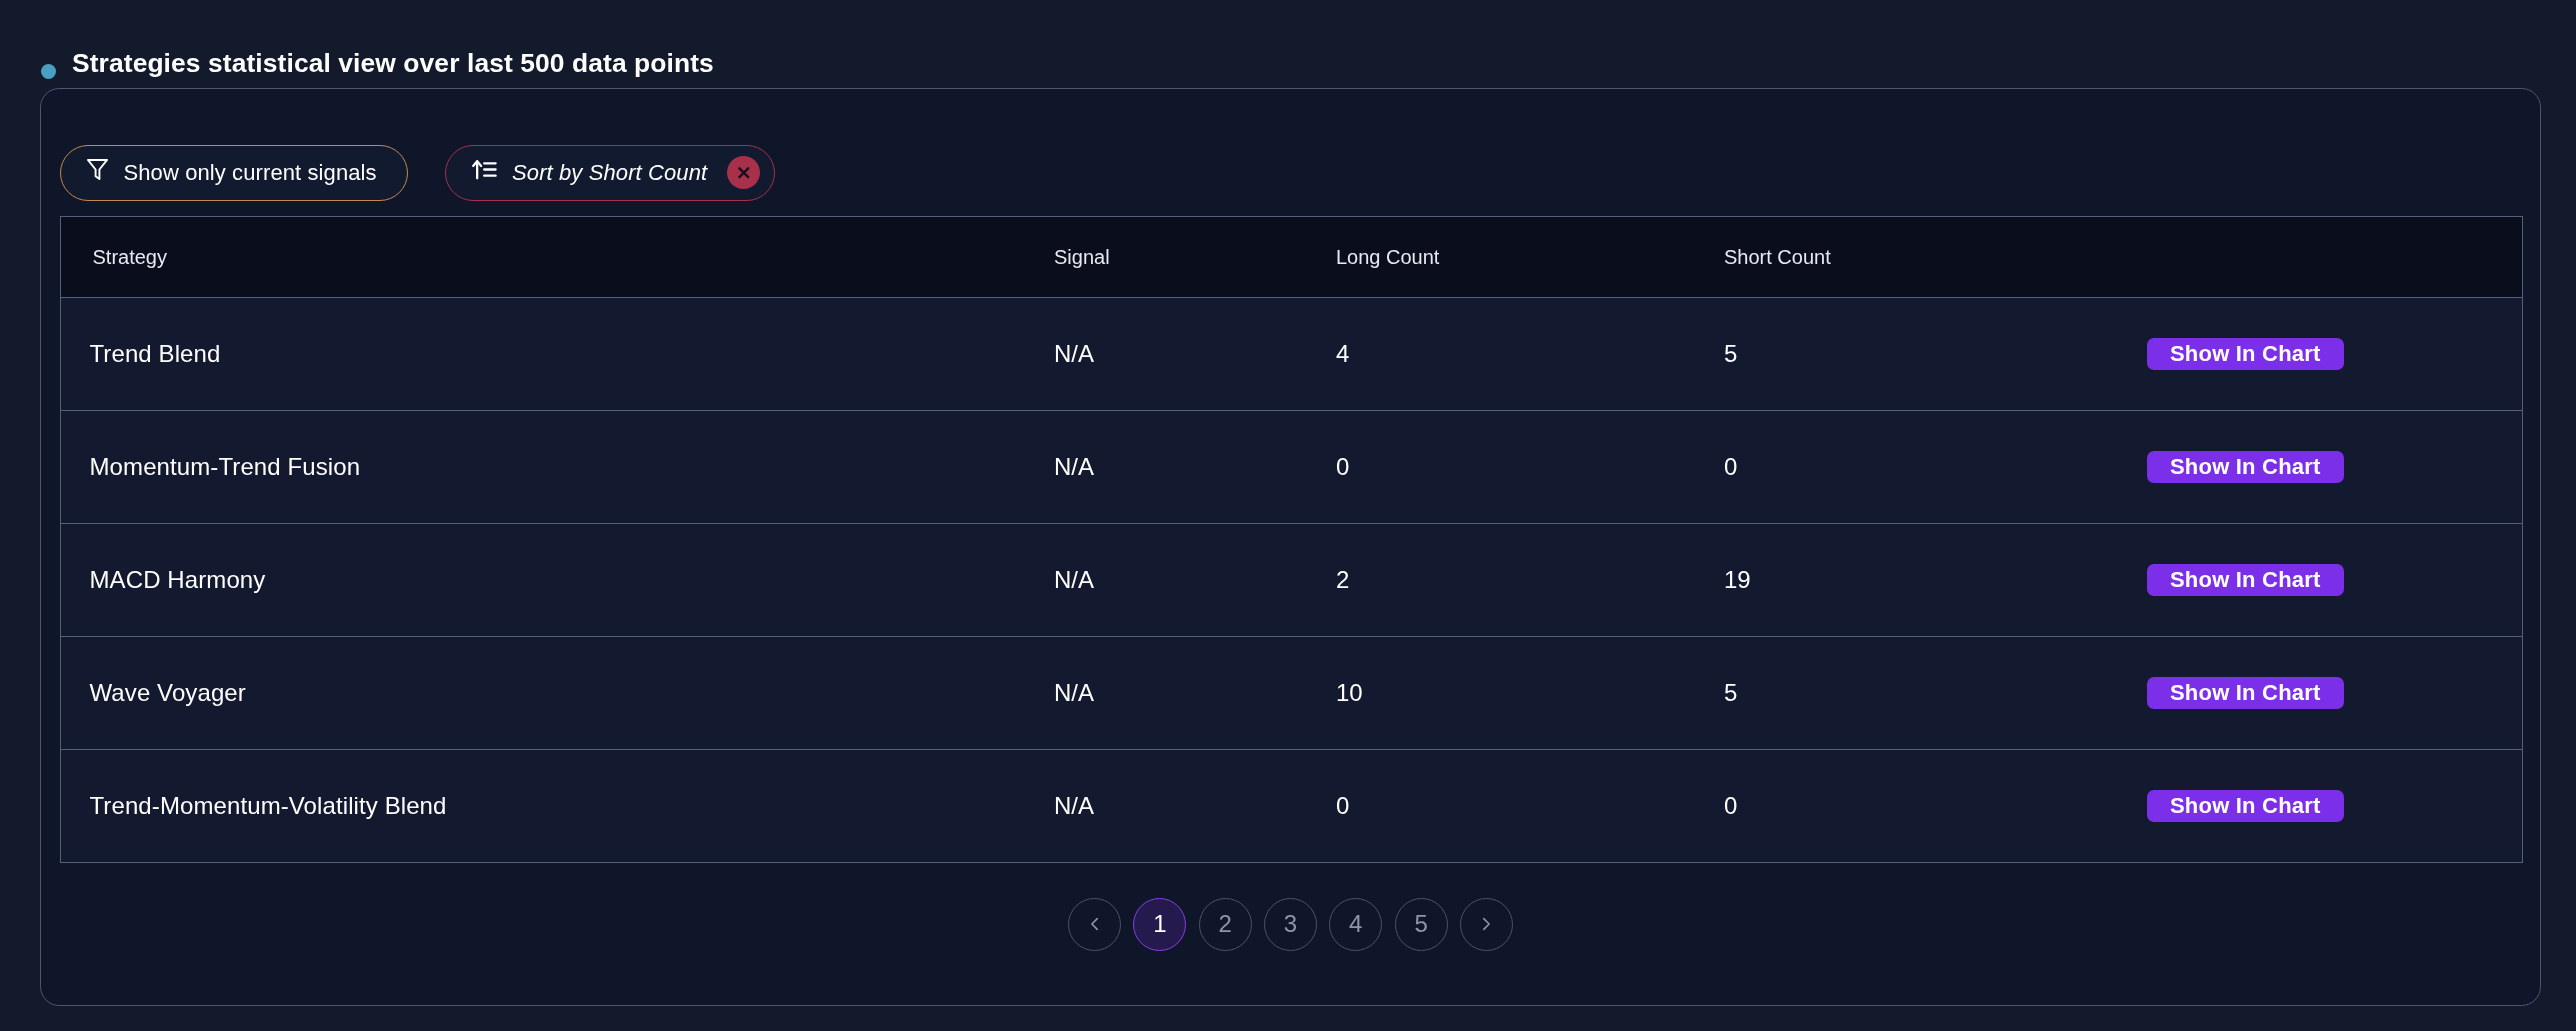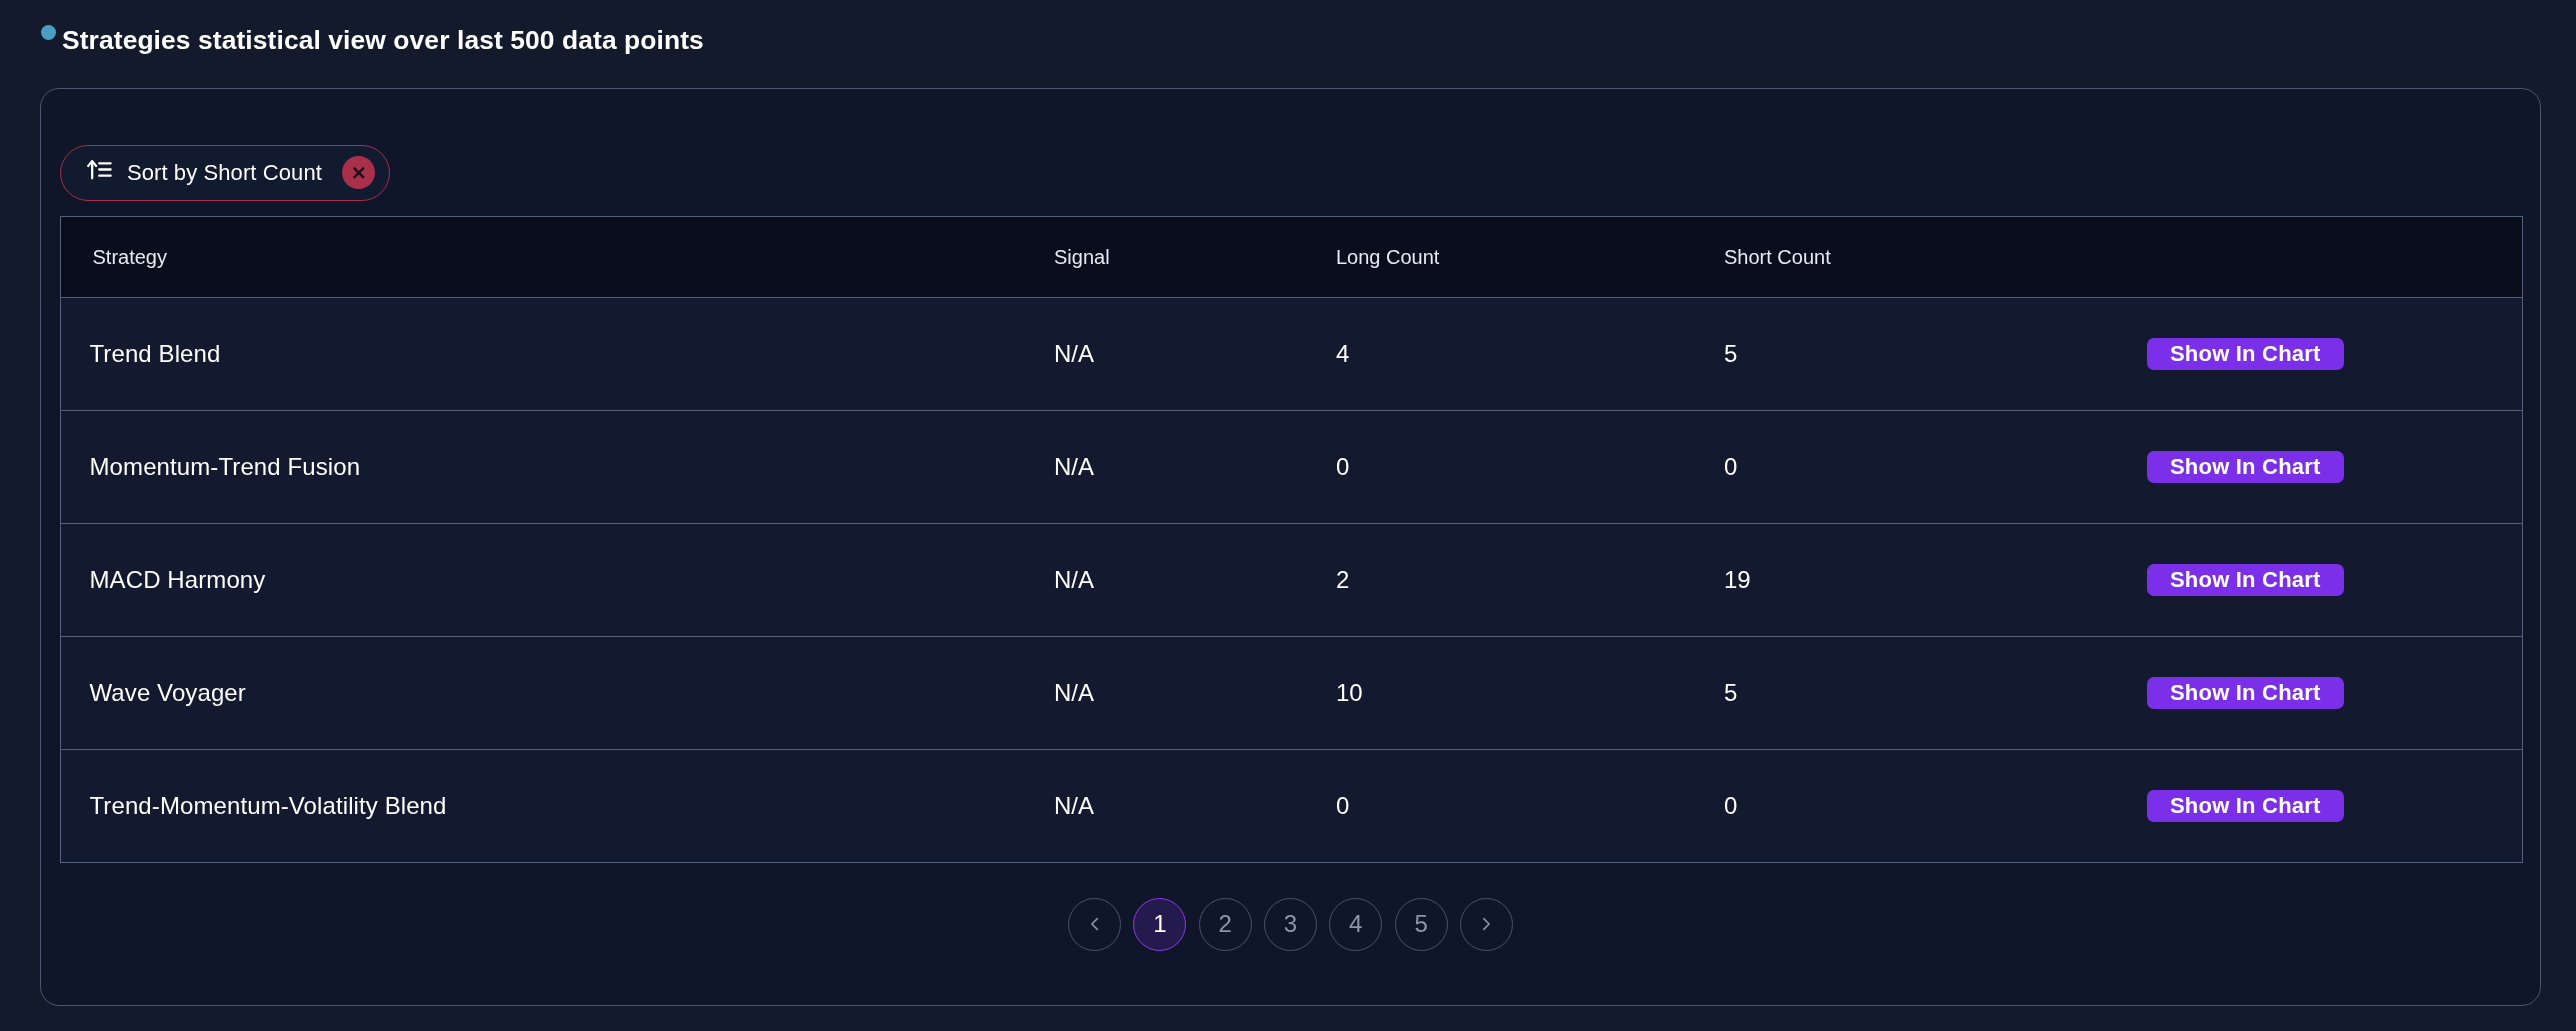--- a/index.html
+++ b/index.html
@@ -15,22 +15,22 @@
   .page {
     width: 2576px;
     height: 1032px;
     background: #131a2b;
     position: relative;
   }
 
   
   .title-row {
     display: flex;
-    align-items: flex-start;
-    gap: 6px;
+    align-items: flex-end;
+    gap: 16px;
     padding: 25px 0 0 41px;
     height: 79px;
   }
   .title-bullet {
     width: 15px;
     height: 15px;
     border-radius: 50%;
     background: #4a9ec2;
     flex: 0 0 auto;
   }
@@ -71,21 +71,21 @@
     padding: 0 26.4px;
     border-radius: 32px;
     background: #121a30;
     font-size: 22px;
     color: #ffffff;
     white-space: nowrap;
     cursor: pointer;
   }
   .pill.filter { border: 1.8px solid #c68a4b; padding: 0 30px 0 25px; }
   .pill.long   { border: 1.8px solid #3f9c76; padding: 0 14px 0 25px; }
-  .pill.short  { border: 1.8px solid #a8304a; padding: 0 14px 0 25px; }
+  .pill.short  { border: 1.8px solid #a8304a; padding: 0 14px 0 25px; font-style: italic; }
 
   .pill-label { font-size: 22px; letter-spacing: 0.1px; }
 
   
   .icon-funnel { width: 23px; height: 25px; flex: 0 0 auto; }
   
   .icon-sort { width: 26.4px; height: 25px; flex: 0 0 auto; }
 
   .clear-badge {
     width: 33px; height: 33px;
@@ -190,20 +190,28 @@
 
   <div class="title-row">
     <span class="title-bullet"></span>
     <span class="title-text">Strategies statistical view over last 500 data points</span>
   </div>
 
   <div class="card">
 
     <div class="controls">
 
+      <div class="pill filter">
+        <span>
+          <svg class="icon-funnel" viewBox="0 0 24 26" fill="none">
+            <path d="M2 3 H22 L14 13 V23 L10 20 V13 Z" stroke="#ffffff" stroke-width="2" stroke-linejoin="round" fill="none"></path>
+          </svg>
+        </span>
+        <span class="pill-label">Show only current signals</span>
+      </div>
 
 
       <div class="pill short">
         <span>
           <svg class="icon-sort" viewBox="0 0 30 28" fill="none">
             <path d="M7 24 V5" stroke="#ffffff" stroke-width="2.6" stroke-linecap="round"></path>
             <path d="M2.5 10 L7 4.5 L11.5 10" stroke="#ffffff" stroke-width="2.6" stroke-linecap="round" stroke-linejoin="round"></path>
             <path d="M15 7 H28" stroke="#ffffff" stroke-width="2.6" stroke-linecap="round"></path>
             <path d="M15 14 H28" stroke="#ffffff" stroke-width="2.6" stroke-linecap="round"></path>
             <path d="M15 21 H28" stroke="#ffffff" stroke-width="2.6" stroke-linecap="round"></path>

